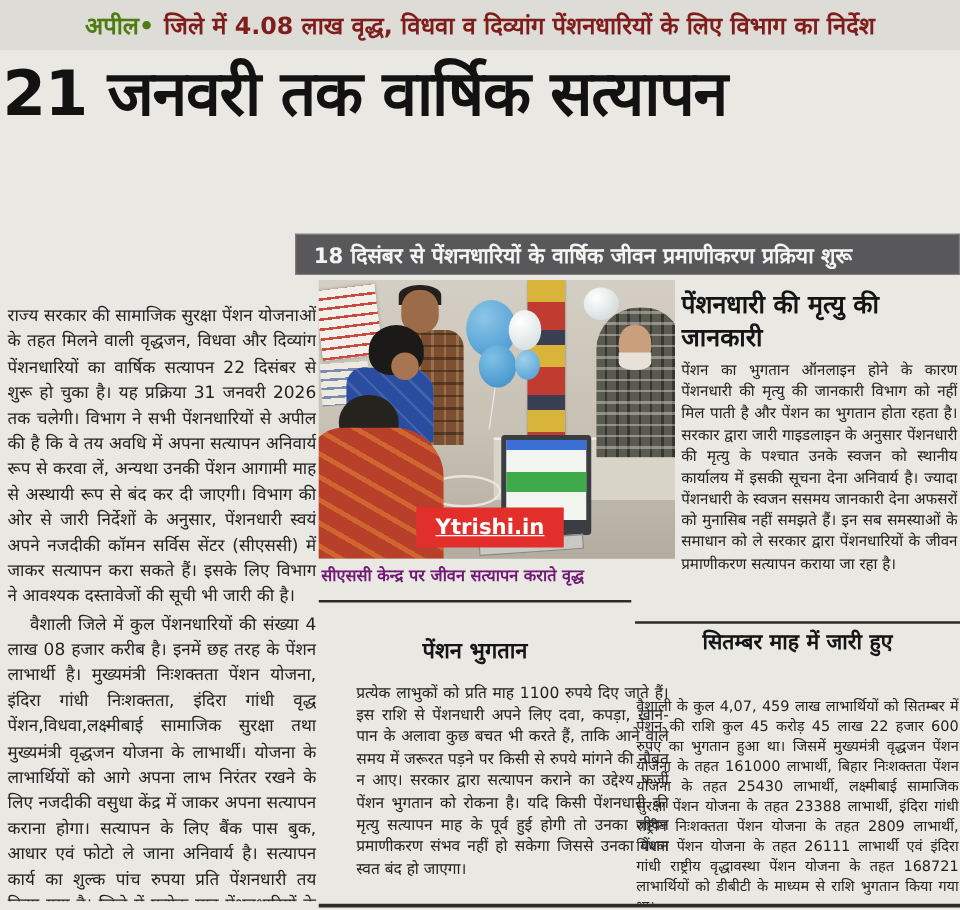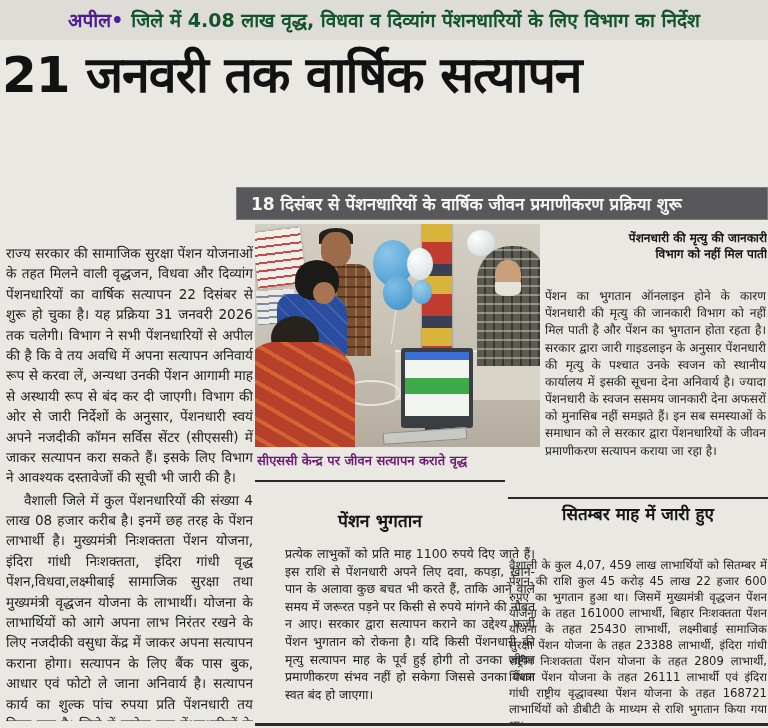--- a/index.html
+++ b/index.html
@@ -14,22 +14,22 @@
   .abs { position:absolute; }
 
   
   .kicker {
     left:0; top:0; width:768px; height:40px;
     background:#dddcd7;
     display:flex; align-items:center; justify-content:center;
     font-weight:bold; font-size:19px; white-space:nowrap; overflow:hidden;
     gap:8px;
   }
-  .kicker-label { color:#4c1d95; }
-  .kicker-text  { color:#14532d; }
+  .kicker-label { color:#4d7c0f; }
+  .kicker-text  { color:#7f1d1d; }
 
   
   .headline {
     left:2px; top:42px; width:766px; height:142px;
     font-size:50px; line-height:1.32; font-weight:800;
     color:#121212; letter-spacing:-1px; white-space:nowrap; overflow:hidden;
   }
 
   
   .subbar {
@@ -54,21 +54,21 @@
 
   .rule { background:#2b2b2b; }
 
   .sec-head {
     font-weight:800; color:#151515; text-align:center; line-height:1.35;
     overflow:hidden;
   }
   .mid-head  { left:255px; top:486px; width:250px; height:56px; font-size:17.5px; }
   .mid-body  { left:255px; top:545px; width:250px; height:178px; font-size:12.4px; line-height:1.42;margin-left:30px; }
 
-  .r1-head { left:545px; top:230px; width:222px; height:50px; font-size:12px; text-align:right; }
+  .r1-head { left:545px; top:230px; width:222px; height:50px; font-size:20px; text-align:left; }
   .r1-body { left:545px; top:288px; width:221px; height:172px; font-size:12.1px; line-height:1.42; }
   .r2-head { left:508px; top:503px; width:260px; height:52px; font-size:17px; }
   .r2-body { left:509px; top:558px; width:258px; height:165px; font-size:11.6px; line-height:1.38; }
 
   
   .photo {
     left:255px; top:224px; width:285px; height:223px;
     background:linear-gradient(#d4cfc4 0%, #c7c1b4 55%, #b3ac9f 100%);
     overflow:hidden;
   }
@@ -185,20 +185,23 @@
   <div class="woman-blue-hair"></div>
   <div class="woman-blue-face"></div>
   <div class="cable"></div>
   <div class="monitor">
     <div class="monitor-screen"></div>
   </div>
   <div class="monitor-stand"></div>
   <div class="keyboard"></div>
   <div class="woman-red-hair"></div>
   <div class="woman-red-body"></div>
+  <div class="watermark">
+    <span>Ytrishi.in</span>
+  </div>
 </div>
 
 <div class="abs caption">सीएससी केन्द्र पर जीवन सत्यापन कराते वृद्ध</div>
 
 <div class="abs rule" style="left:255px; top:480px; width:250px; height:2px;"></div>
 <div class="abs sec-head mid-head">
   <br>
   <span>पेंशन भुगतान</span>
 </div>
 <div class="abs body-text mid-body">प्रत्येक लाभुकों को प्रति माह 1100 रुपये दिए जाते हैं। इस राशि से पेंशनधारी अपने लिए दवा, कपड़ा, खान-पान के अलावा कुछ बचत भी करते हैं, ताकि आने वाले समय में जरूरत पड़ने पर किसी से रुपये मांगने की नौबत न आए। सरकार द्वारा सत्यापन कराने का उद्देश्य फर्जी पेंशन भुगतान को रोकना है। यदि किसी पेंशनधारी की मृत्यु सत्यापन माह के पूर्व हुई होगी तो उनका जीवन प्रमाणीकरण संभव नहीं हो सकेगा जिससे उनका पेंशन स्वत बंद हो जाएगा।</div>

